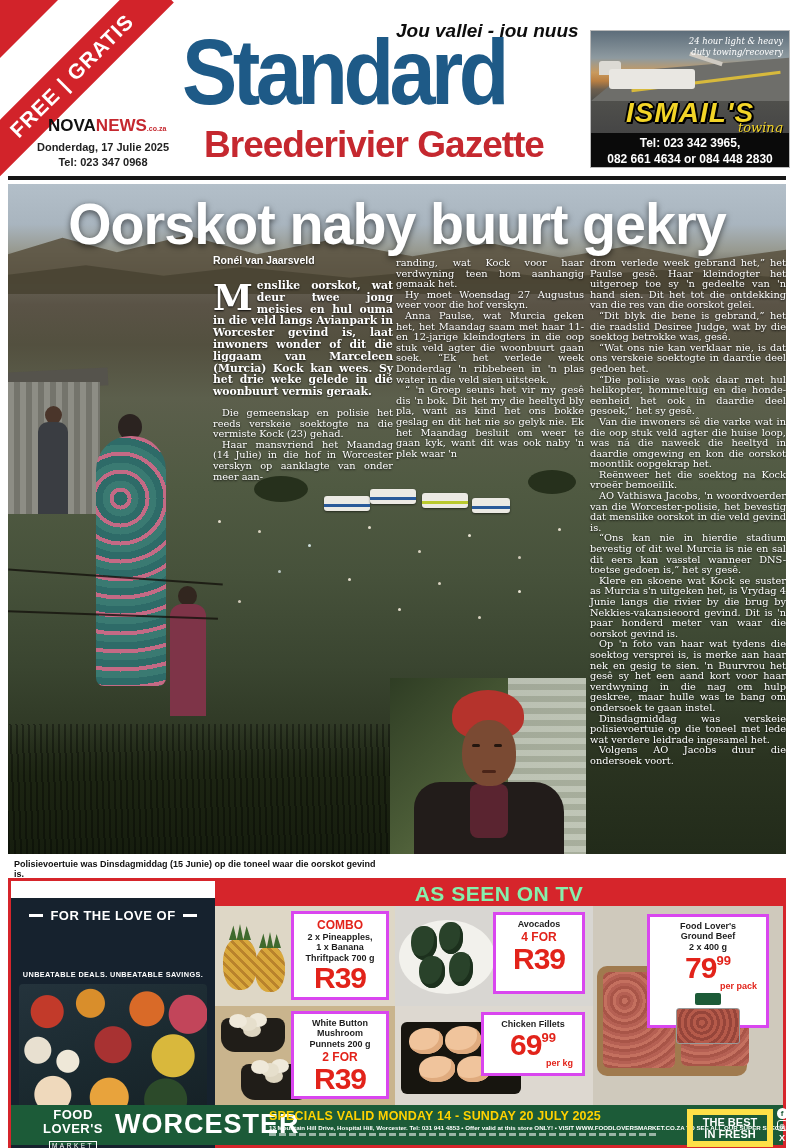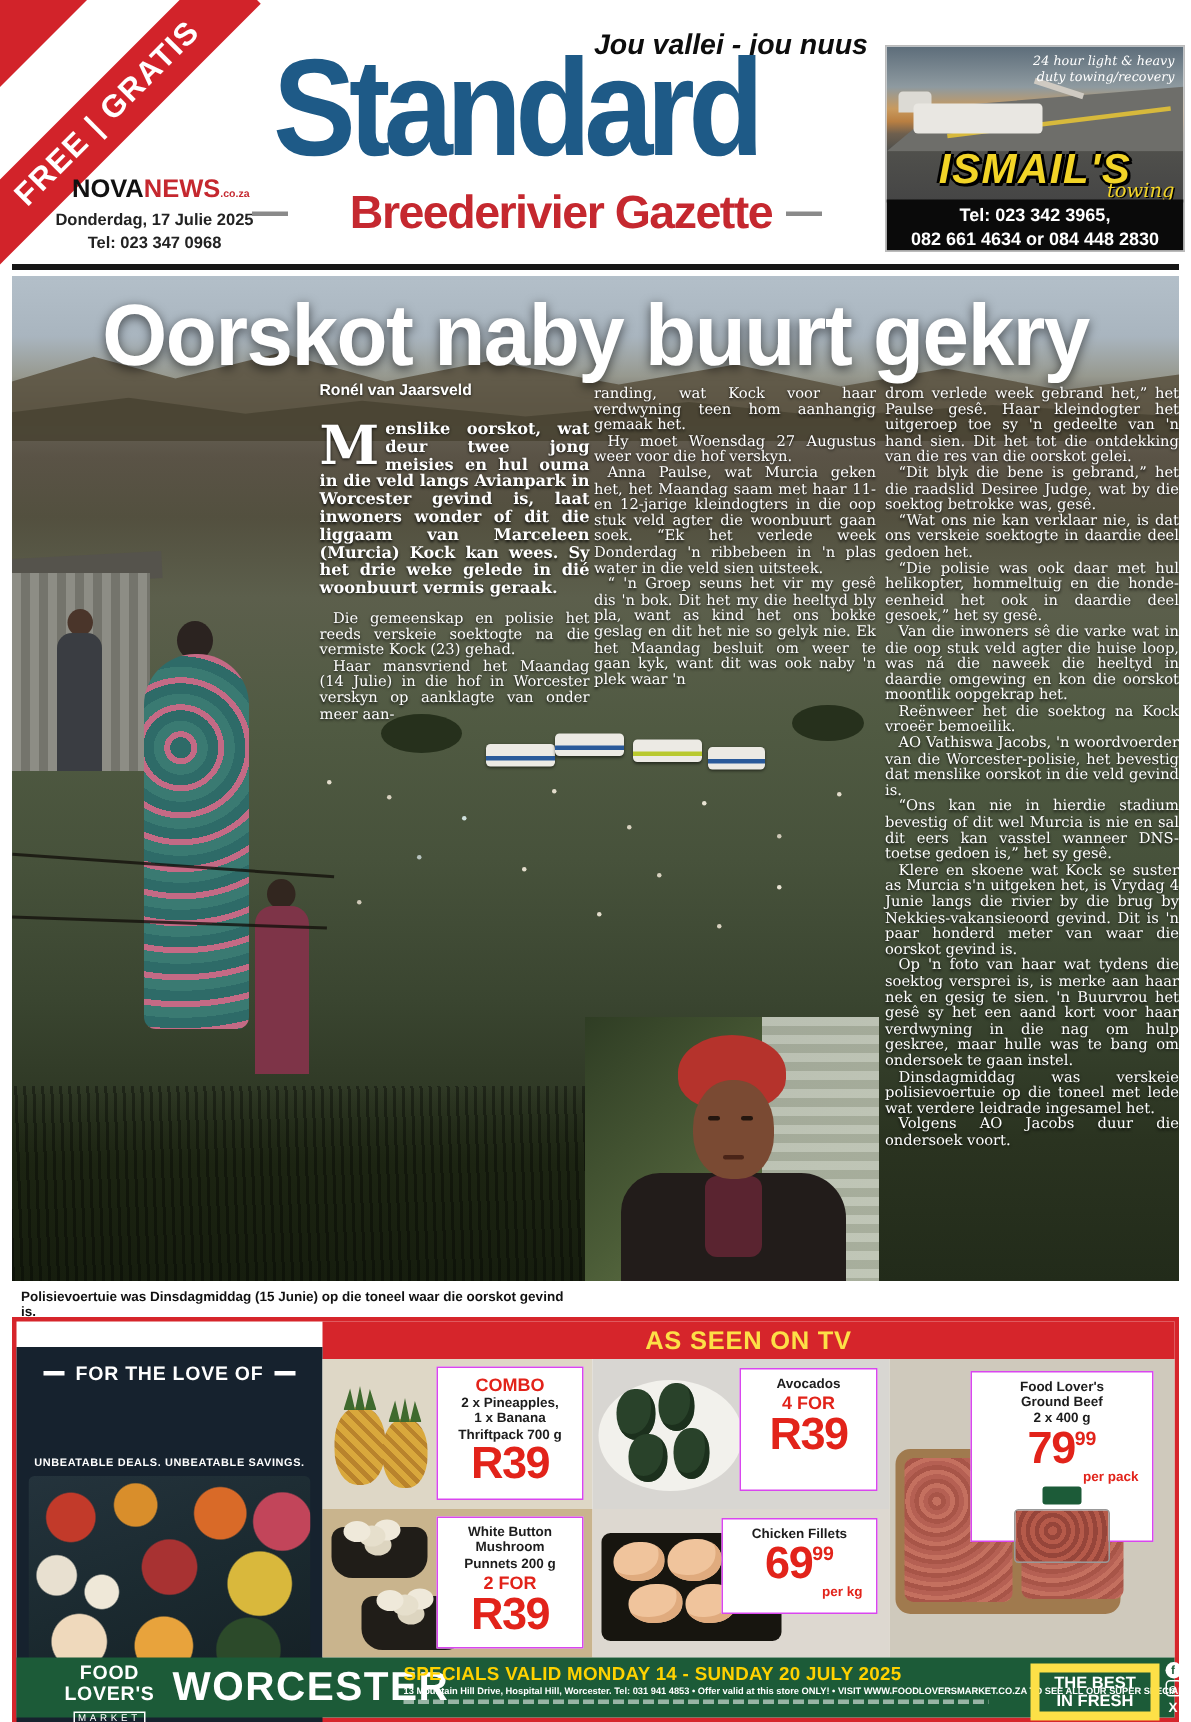--- a/index.html
+++ b/index.html
@@ -18,21 +18,21 @@
   .nova{left:48px;top:116px;font-size:17px;font-weight:900;color:#111;white-space:nowrap;}
   .nova .red{color:#c5282f;}
   .nova .suf{font-size:7px;color:#c5282f;font-weight:700;}
   .mast-date{left:18px;top:140px;width:170px;text-align:center;font-size:11px;
              color:#222;font-weight:700;line-height:1.35;}
   .tagline{left:396px;top:20px;font-size:19px;font-weight:900;font-style:italic;color:#0d0d0d;}
   .mast-title{left:182px;top:26px;font-size:92px;font-weight:900;color:#1e5a87;
               letter-spacing:-5px;line-height:1;transform:scaleX(.9);transform-origin:left top;
               white-space:nowrap;}
   .mast-sub{left:168px;top:124px;width:380px;display:flex;align-items:center;justify-content:center;gap:9px;}
-  .mast-sub .txt{font-size:31px;font-weight:900;color:#c5282f;letter-spacing:-1px;white-space:nowrap;margin-left:32px;}
+  .mast-sub .txt{font-size:37px;font-weight:900;color:#c5282f;letter-spacing:-1px;white-space:nowrap;margin-left:32px;}
   .mast-sub .dash{width:30px;height:3px;background:#8a8a8a;}
   
   .towing{left:590px;top:30px;width:200px;height:138px;border:1px solid #bbb;box-sizing:border-box;overflow:hidden;}
   .tow-photo{left:0;top:0;width:100%;height:104px;
      background:linear-gradient(180deg,#5d6d7a 0%,#8e9aa0 26%,#c99a5e 40%,#b97f42 48%,#6e5f4e 56%,#50504c 66%,#454545 100%);}
   .tow-road{left:0;bottom:34px;width:100%;height:48px;background:#6e6e6a;
             clip-path:polygon(0 100%,18% 38%,100% 10%,100% 100%);}
   .tow-line{left:40px;bottom:52px;width:150px;height:3px;background:#d7b93c;transform:rotate(-7deg);}
   .tow-truck{left:18px;top:38px;width:86px;height:20px;background:#e9e7e2;border-radius:3px;}
   .tow-cab{left:8px;top:30px;width:22px;height:14px;background:#dcdad4;border-radius:3px 3px 0 0;}
@@ -116,22 +116,22 @@
   
   .captions{left:8px;top:854px;width:778px;height:24px;background:#fff;}
   .cap{position:absolute;top:5px;font-size:9px;font-weight:bold;color:#111;}
   .cap .credit{font-weight:normal;color:#444;}
   .cap-left{left:6px;width:370px;}
   .cap-right{left:386px;width:396px;margin-top:40px;}
 
   
   .ad{left:8px;top:878px;width:778px;height:270px;background:#fff;border:3px solid #d6252b;box-sizing:border-box;}
   .ad .in{position:absolute;}
-  .banner{left:204px;top:0;width:568px;height:25px;background:#d6252b;color:#fde047;
-          display:flex;align-items:center;justify-content:center;font-weight:900;font-size:17px;letter-spacing:.5px;}
+  .banner{left:204px;top:0;width:568px;height:25px;background:#d6252b;color:#86efac;
+          display:flex;align-items:center;justify-content:center;font-weight:900;font-size:21px;letter-spacing:.5px;}
   .value-panel{left:0;top:17px;width:204px;height:252px;background:#16222e;overflow:hidden;}
   .vp-kicker{left:0;top:10px;width:100%;display:flex;align-items:center;justify-content:center;gap:7px;
              color:#fff;font-weight:900;font-size:13px;letter-spacing:.5px;}
   .vp-kicker .bar{width:14px;height:3px;background:#fff;}
   .vp-title{left:0;top:22px;width:100%;text-align:center;color:#fff;font-weight:900;font-size:46px;letter-spacing:2px;}
   .vp-sub{left:0;top:72px;width:100%;text-align:center;color:#fff;font-weight:700;font-size:7.3px;letter-spacing:.4px;}
   .vp-food{left:8px;top:86px;width:188px;height:138px;border-radius:4px;overflow:hidden;
      background:
        radial-gradient(circle 18px at 15% 20%,#c23a2a 0 16px,transparent 17px),
        radial-gradient(circle 16px at 38% 14%,#d98e2b 0 14px,transparent 15px),
@@ -157,21 +157,21 @@
      clip-path:polygon(0 100%,20% 10%,35% 100%,50% 0,65% 100%,80% 12%,100% 100%);}
   .bowl{position:absolute;background:#201d18;border-radius:8px 8px 14px 14px;}
   .mush{position:absolute;background:#efe9da;border-radius:50%;box-shadow:10px 3px 0 #e6dfcc,20px -1px 0 #efe9da,14px 9px 0 #ddd5c0;}
   .plate{position:absolute;background:#f2f1ec;border-radius:50%;}
   .avo{position:absolute;background:#29422a;border-radius:48% 48% 52% 52%;box-shadow:inset -3px -4px 0 #1c301d;}
   .tray{position:absolute;background:#17150f;border-radius:6px;}
   .chick{position:absolute;background:#f0c49c;border-radius:50% 44% 50% 46%;box-shadow:inset -4px -4px 0 #e0ab7e;}
   .board{position:absolute;background:#a07a4e;border-radius:10px;}
   .mince{position:absolute;border-radius:6px;
      background:repeating-radial-gradient(circle at 30% 30%,#c4705f 0 3px,#a85548 3px 6px,#b56053 6px 9px);}
-  .card{position:absolute;background:#fff;border:1px solid #d946ef;box-sizing:border-box;
+  .card{position:absolute;background:#fff;border:3px solid #d946ef;box-sizing:border-box;
         text-align:center;padding:4px 3px;}
   .p-tag{color:#e2231a;font-weight:900;font-size:12px;}
   .p-desc{color:#1d1d1d;font-weight:800;font-size:9px;line-height:1.15;white-space:pre-line;}
   .p-qty{color:#e2231a;font-weight:900;font-size:12px;margin-top:1px;}
   .p-price{color:#e2231a;font-weight:900;font-size:30px;line-height:1;letter-spacing:-1px;}
   .p-rand{color:#e2231a;font-weight:900;font-size:30px;line-height:1;letter-spacing:-1px;display:inline;}
   .p-cents{color:#e2231a;font-weight:900;font-size:13px;vertical-align:top;display:inline;}
   .p-unit{color:#e2231a;font-weight:900;font-size:9px;text-align:right;margin-top:-2px;padding-right:6px;}
   .mini-pack{margin:3px auto 0;width:62px;height:34px;border:1px solid #999;border-radius:3px;
      background:repeating-radial-gradient(circle at 40% 40%,#b55a4a 0 3px,#96453a 3px 6px);}

